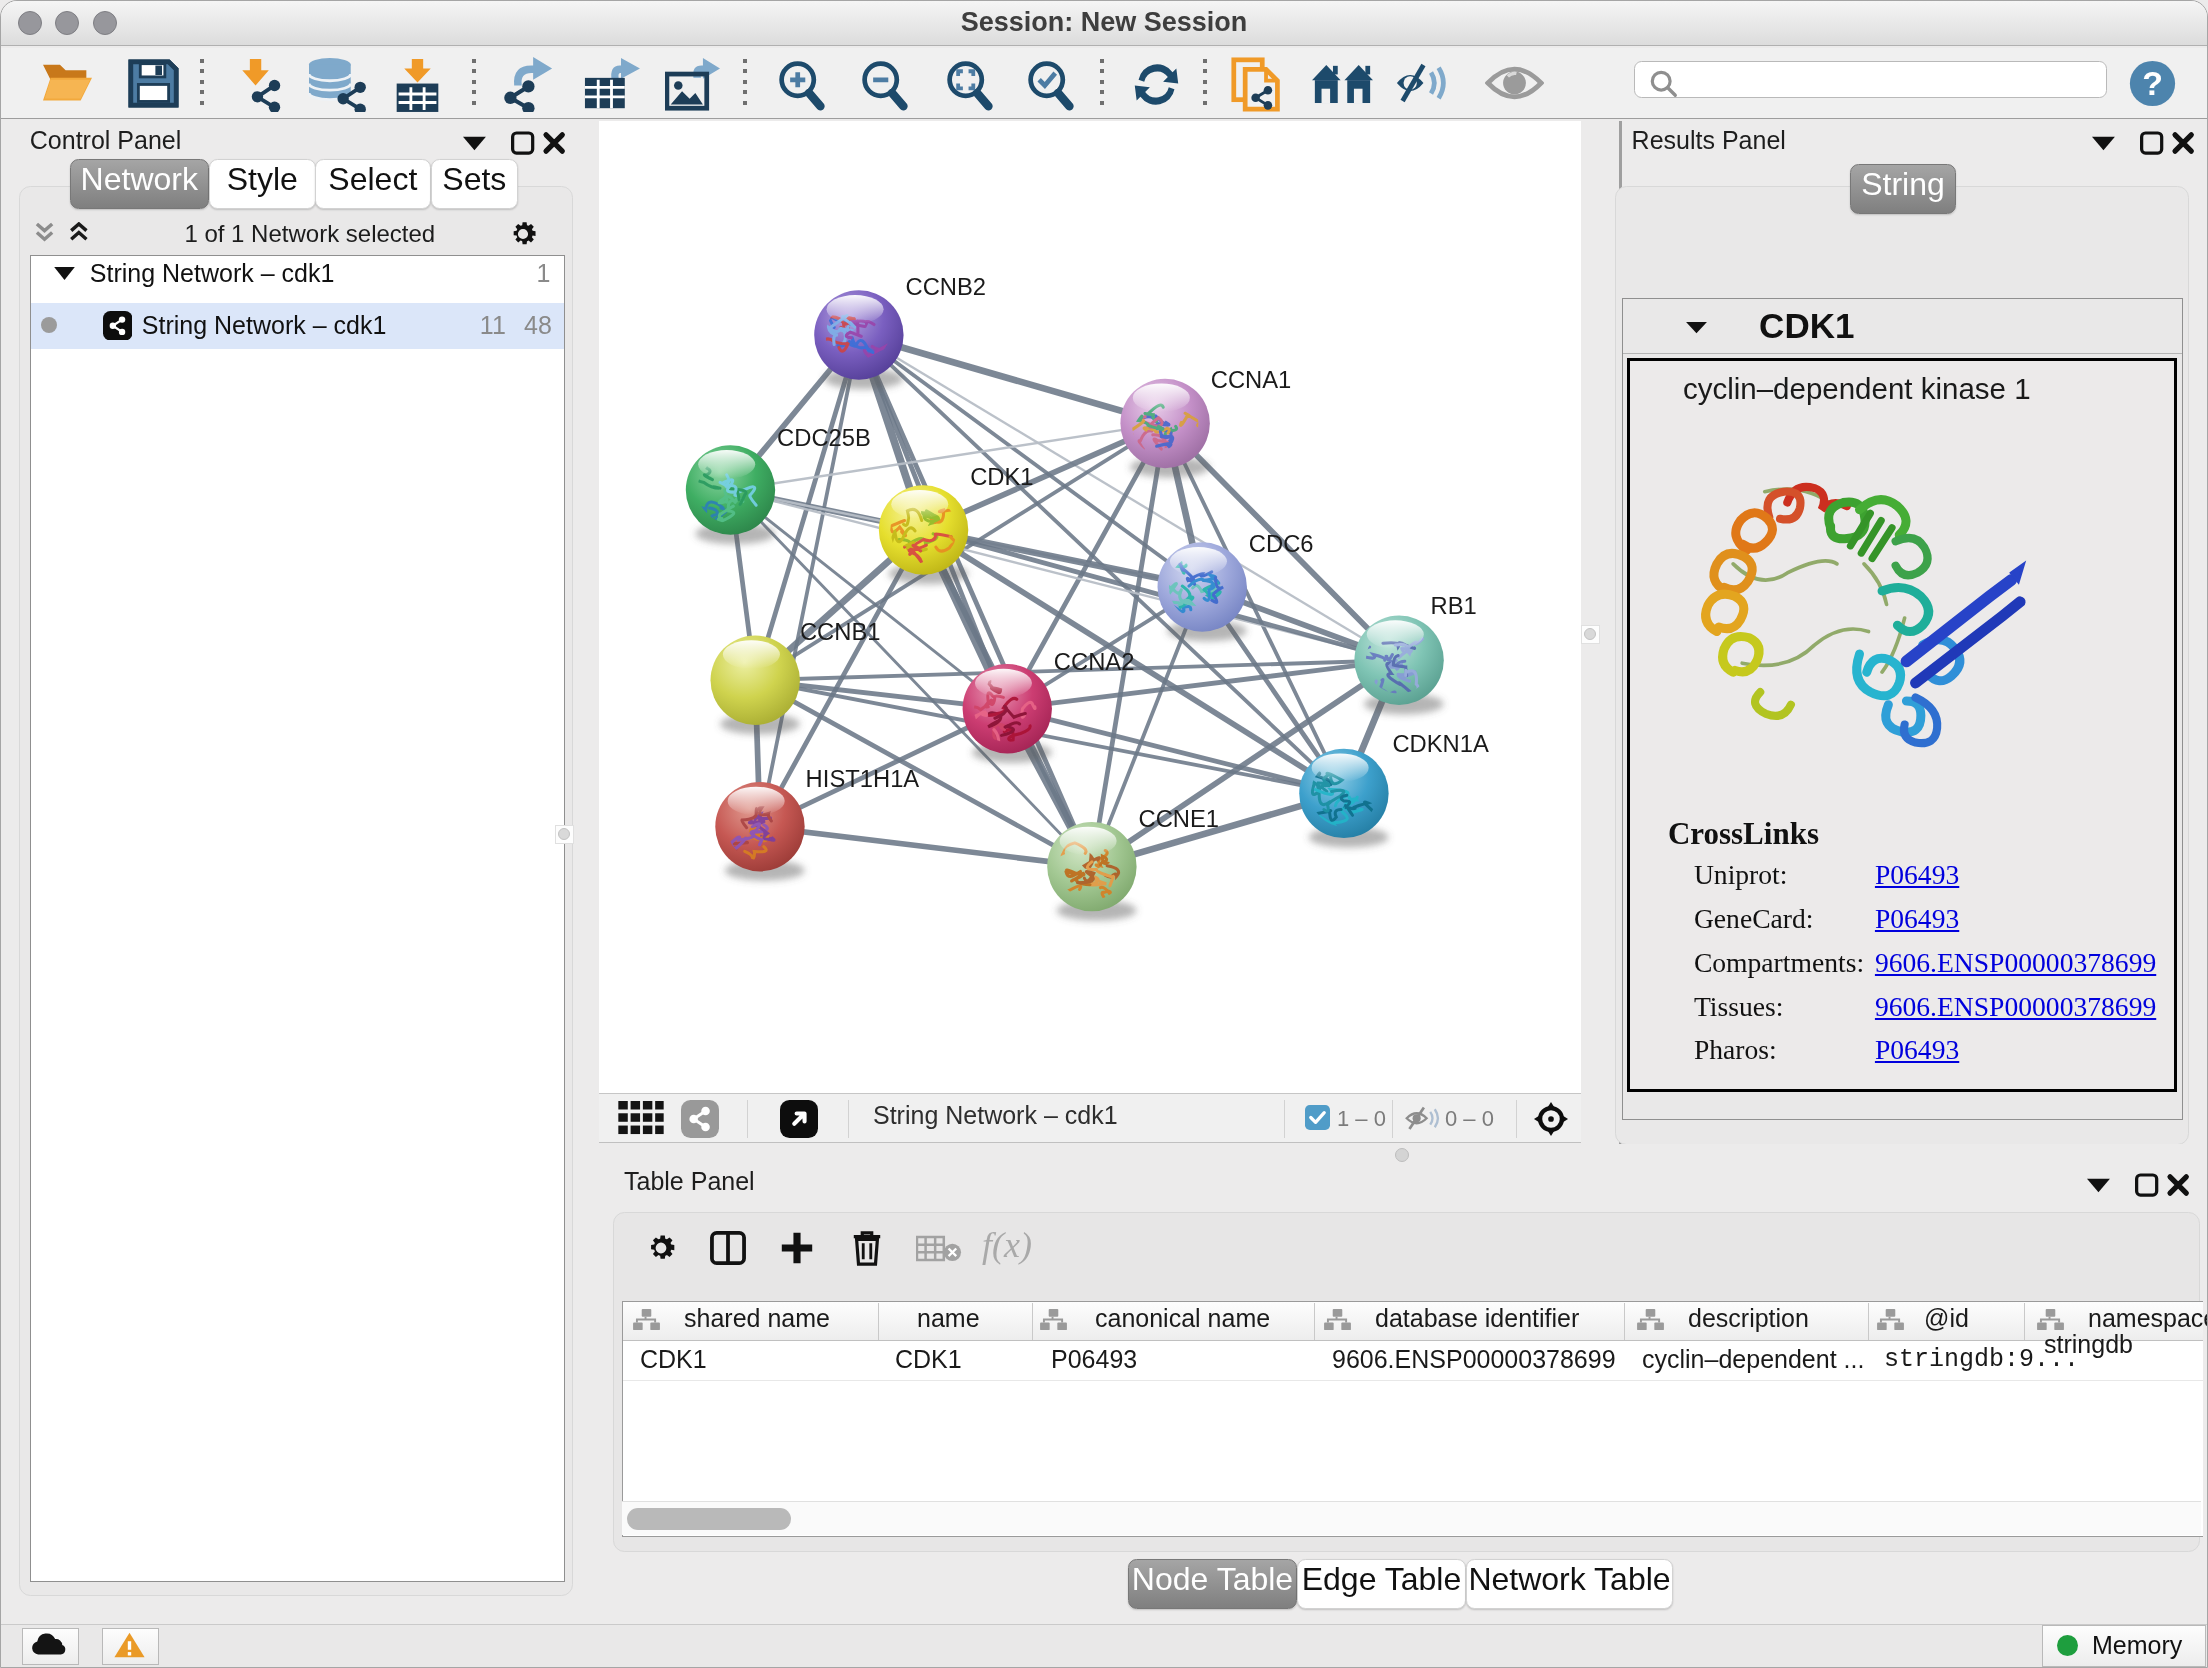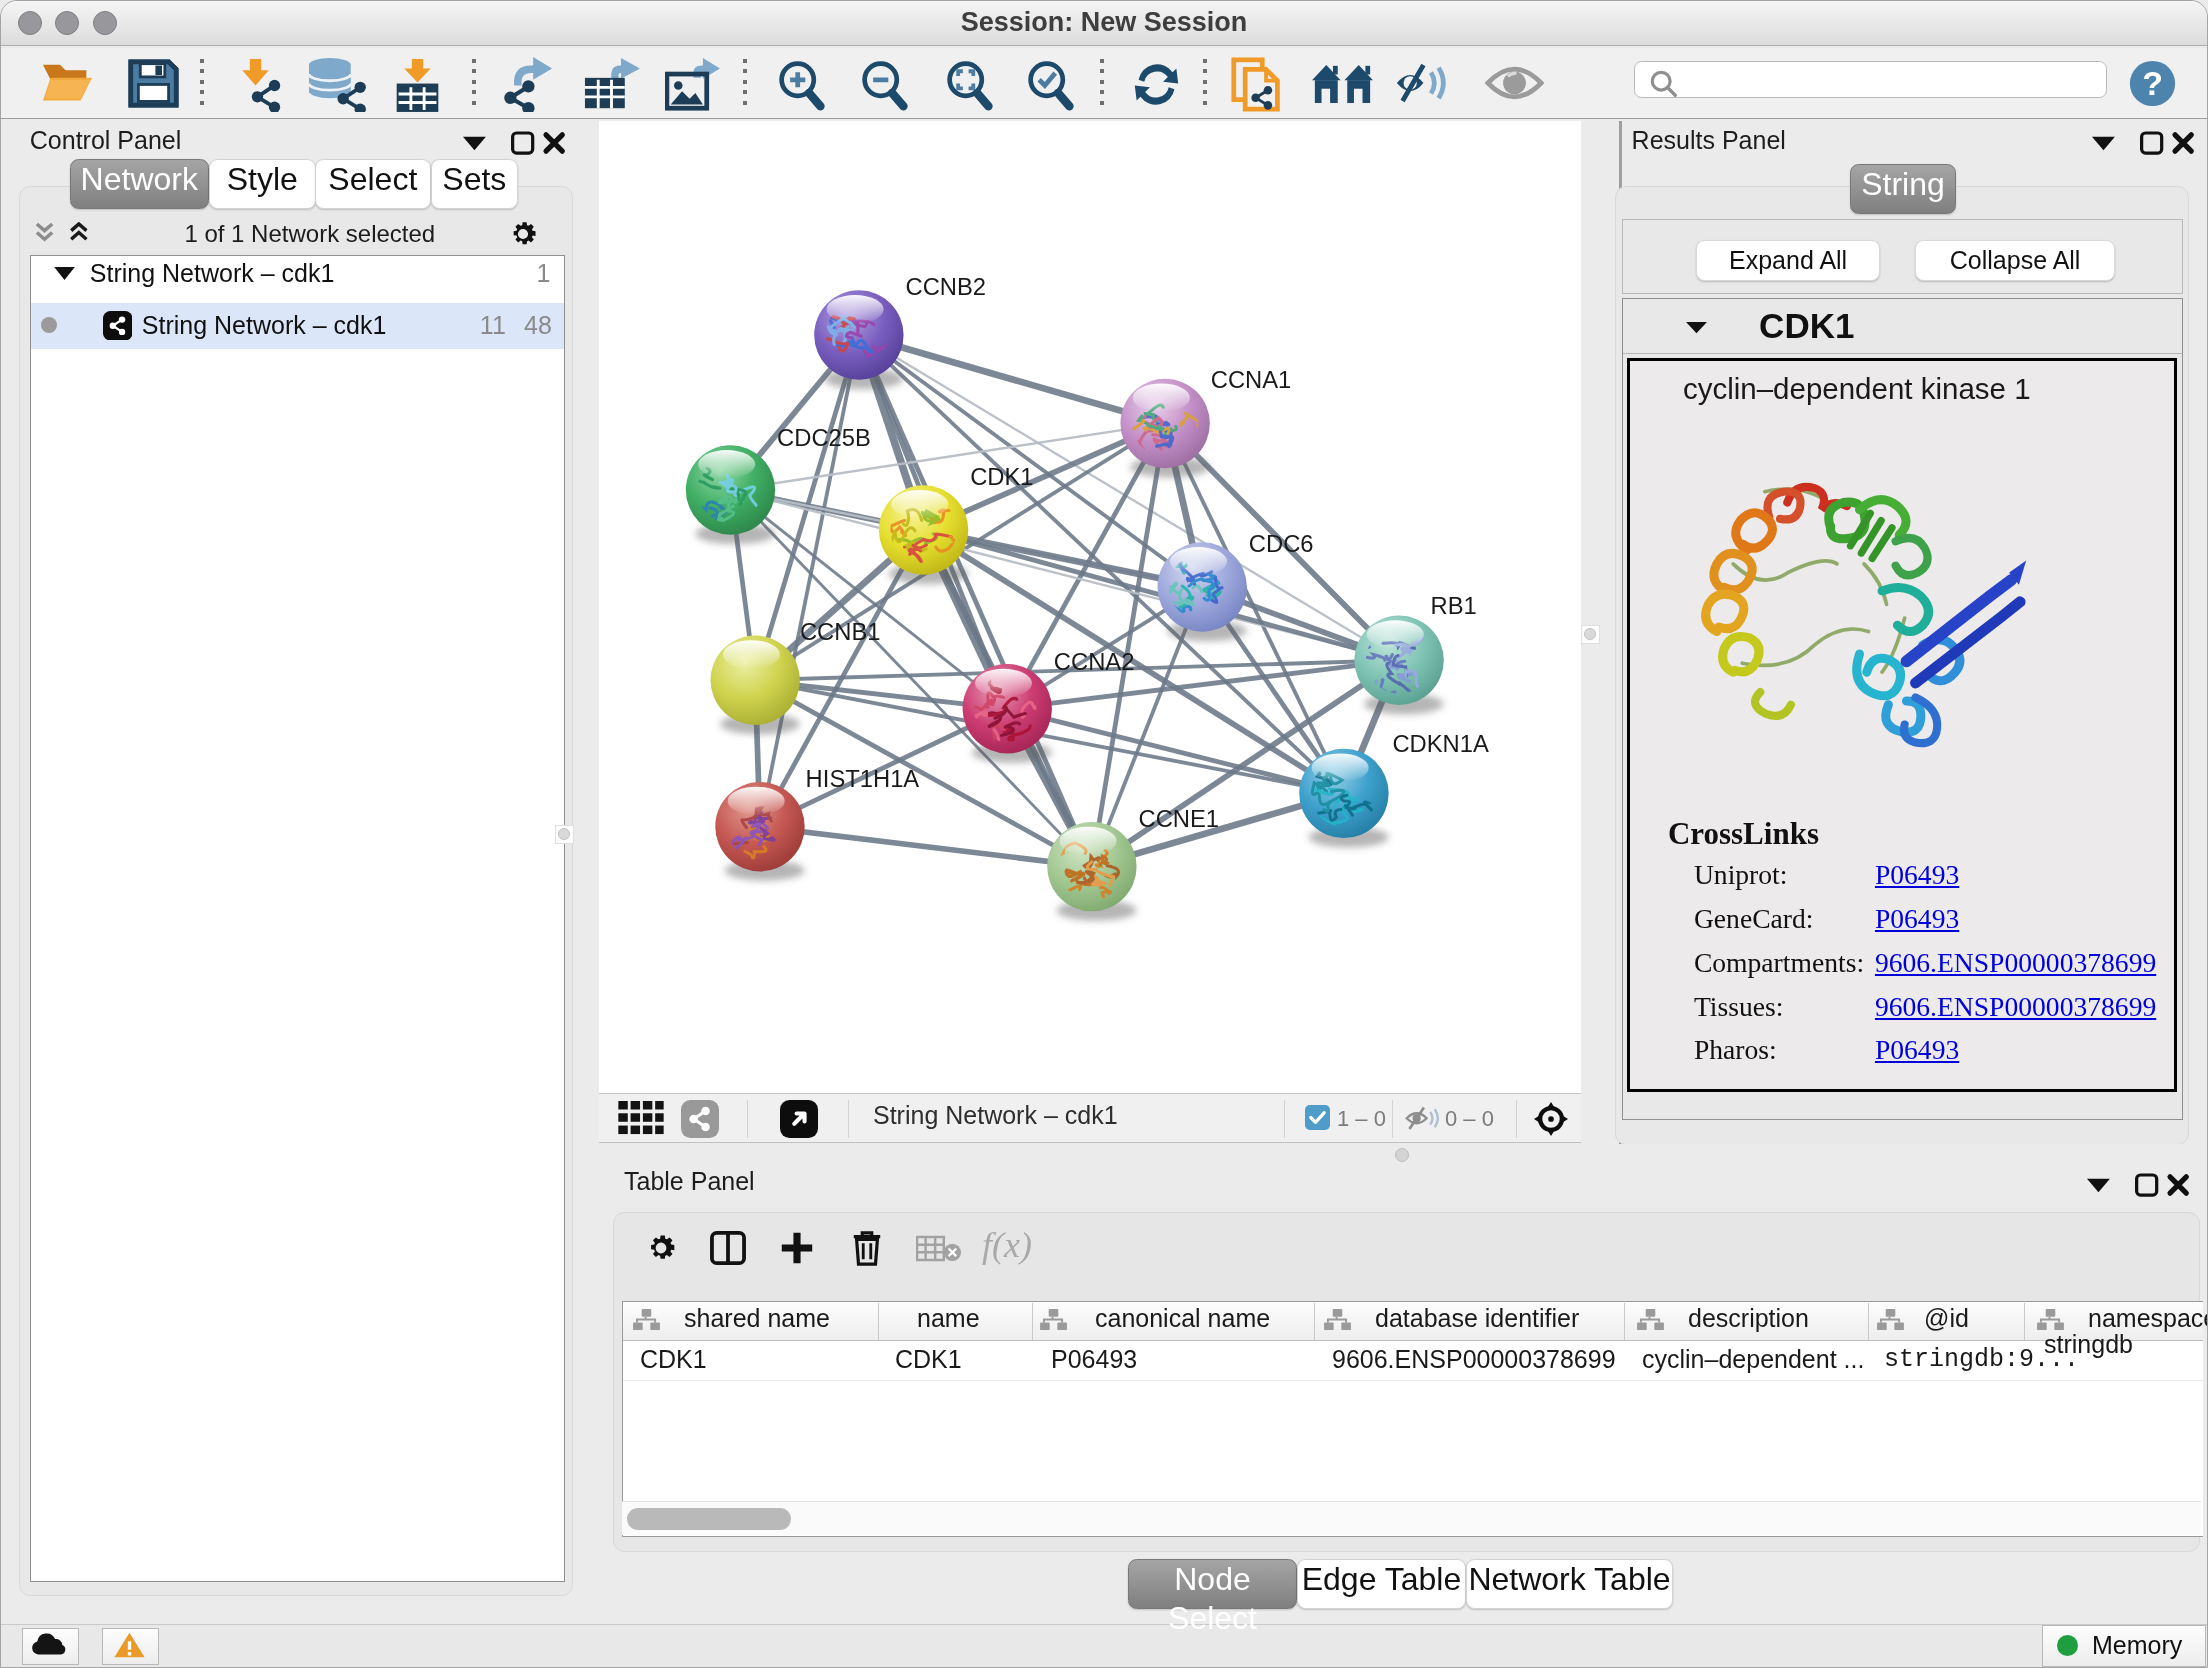--- a/index.html
+++ b/index.html
@@ -678,24 +678,20 @@
     <div style="position:absolute;left:-4.8px;top:0;width:2.9px;height:1023px;background:#9f9f9f;"></div>
     <div class="ptitle" style="position:absolute;left:7.6px;top:4.8px;">Results Panel</div>
     <svg style="position:absolute;left:468px;top:9.5px;" width="105" height="25" viewBox="0 0 110 26">
       <path d="M0 6 L24 6 L12 20 Z" fill="#111"></path>
       <rect x="52" y="2" width="21" height="21" rx="4" fill="none" stroke="#111" stroke-width="3.4"></rect>
       <path d="M87 4 L104 21 M104 4 L87 21" stroke="#111" stroke-width="5.5" stroke-linecap="round"></path>
     </svg>
     <div class="subpanel" style="left:-8.6px; top:65px; width:574px; height:959px;"></div>
     <div class="tab sel" style="left:226px; width:106px; top:43px;">String</div>
 
-    <div style="position:absolute;left:-1.9px;top:98px;width:561px;height:75px;border:1.9px solid #b9b9b9;background:#e9e8e8;">
-      <div style="position:absolute;left:73px;top:20px;width:184px;height:41px;background:#fff;border:1px solid #d8d8d8;border-radius:8.6px;box-shadow:0 1px 1.9px rgba(0,0,0,0.2);text-align:center;line-height:39px;font-size:25px;color:#111;">Expand All</div>
-      <div style="position:absolute;left:292px;top:20px;width:200px;height:41px;background:#fff;border:1px solid #d8d8d8;border-radius:8.6px;box-shadow:0 1px 1.9px rgba(0,0,0,0.2);text-align:center;line-height:39px;font-size:25px;color:#111;">Collapse All</div>
-    </div>
 
     <div style="position:absolute;left:-1.9px;top:177px;width:561px;height:822px;border:1.9px solid #8f8f8f;background:#e9e8e8;">
       <div style="position:absolute;left:0;top:0;width:100%;height:55px;border-bottom:1.9px solid #b5b5b5;">
         <svg style="position:absolute;left:63px;top:22px;" width="21" height="13.3" viewBox="0 0 22 14">
             <path d="M0 1 L22 1 L11 13 Z" fill="#111"></path>
           </svg>
         <div style="position:absolute;left:136px;top:6.7px;font-size:35px;font-weight:bold;color:#111;">CDK1</div>
       </div>
       <div style="position:absolute;left:3.8px;top:59px;width:550px;height:734px;border:3px solid #000000;background:#eceaea;">
         <div style="position:absolute;left:53px;top:11.4px;font-size:29.5px;color:#1a1a1a;">cyclin–dependent kinase 1</div>
@@ -852,21 +848,21 @@
       <div style="position:absolute;left:710px;top:44px;">9606.ENSP00000378699</div>
       <div style="position:absolute;left:1020px;top:44px;">cyclin–dependent ...</div>
       <div style="position:absolute;left:1262px;top:44px;font-family:Liberation Mono, monospace;">stringdb:9...</div>
       <div style="position:absolute;left:1422px;top:29px;">stringdb</div>
     </div>
 
     <div style="position:absolute;left:23px;top:357px;width:1579px;height:34px;background:#fafafa;border-top:1px solid #e0e0e0;">
       <div style="position:absolute;left:4.8px;top:5.7px;width:164px;height:22px;border-radius:11.4px;background:#b9b9b9;"></div>
     </div>
 
-    <div class="tab sel" style="left:529px;top:415px;width:169px;">Node Select</div>
+    <div class="tab sel" style="left:529px;top:415px;width:169px;">Node Table</div>
     <div class="tab" style="left:698px;top:415px;width:169px;">Edge Table</div>
     <div class="tab" style="left:867px;top:415px;width:207px;">Network Table</div>
   </div>
   <div id="statusbar">
     <div style="position:absolute;left:21px;top:2.9px;width:57px;height:37px;background:linear-gradient(#fdfdfd,#ededed);border:1.9px solid #b9b9b9;">
       <svg width="53" height="33" viewBox="0 0 56 35">
           <path d="M16 27 a7 7 0 0 1 -1 -13.8 a10 10 0 0 1 19 -2.5 a6.5 6.5 0 0 1 7.5 6.3 a5.2 5.2 0 0 1 -1.5 10z" fill="#141414"></path>
         </svg>
     </div>
     <div style="position:absolute;left:101px;top:2.9px;width:57px;height:37px;background:linear-gradient(#fdfdfd,#ededed);border:1.9px solid #b9b9b9;">

